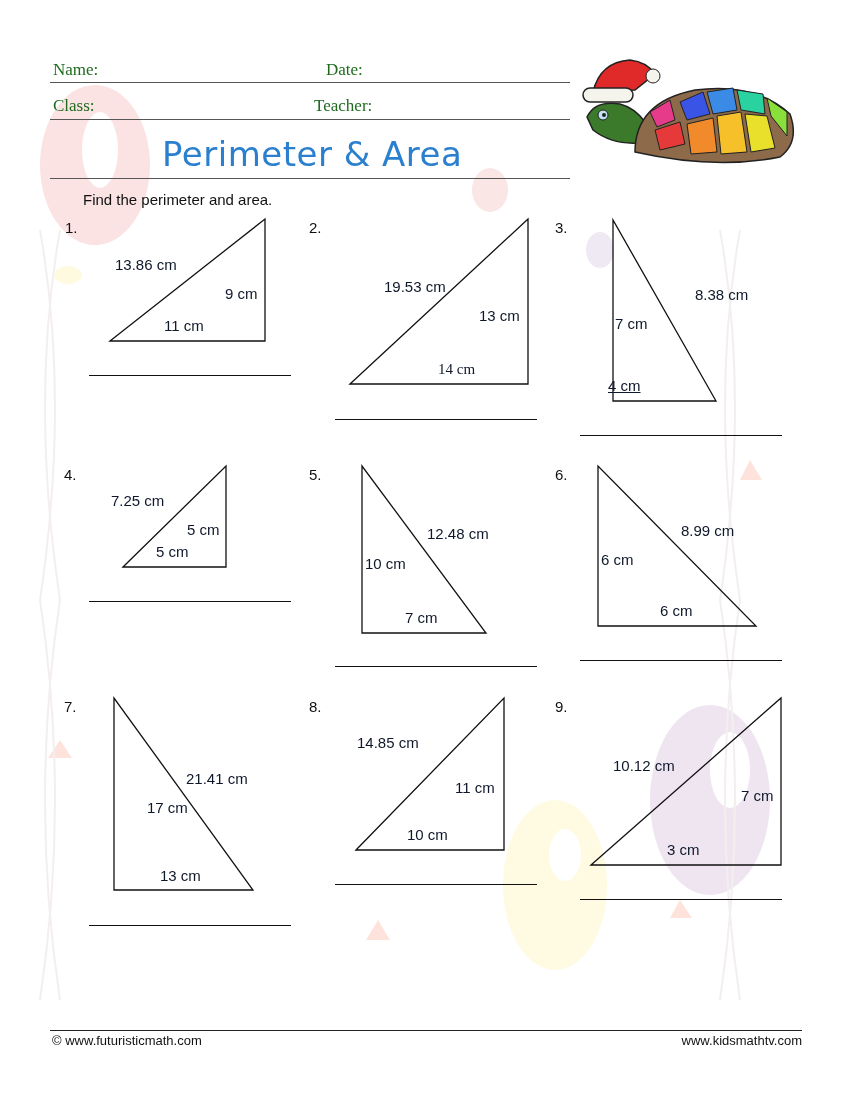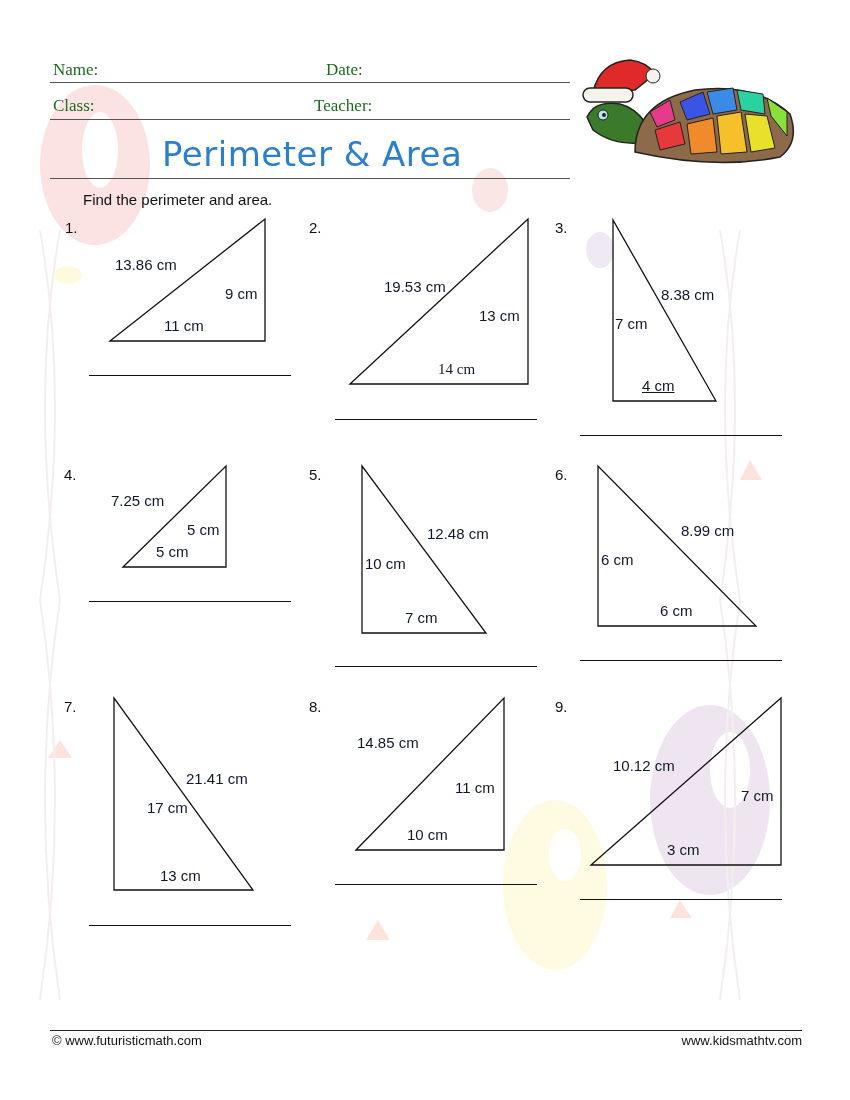--- a/index.html
+++ b/index.html
@@ -90,23 +90,23 @@
 <div class="abs lbl" style="left:164px;top:317px;">11  cm</div>
 <div class="ans" style="left:89px;top:375px;"></div>
 
 <div class="abs qnum" style="left:309px;top:219px;">2.</div>
 <div class="abs lbl" style="left:384px;top:278px;">19.53  cm</div>
 <div class="abs lbl" style="left:479px;top:307px;">13  cm</div>
 <div class="abs lbl" style="left:438px;top:361px;font-family:Liberation Serif, serif;">14  cm</div>
 <div class="ans" style="left:335px;top:419px;"></div>
 
 <div class="abs qnum" style="left:555px;top:219px;">3.</div>
-<div class="abs lbl" style="left:661px;top:286px;">8.38  cm</div>
+<div class="abs lbl" style="left:695px;top:286px;">8.38  cm</div>
 <div class="abs lbl" style="left:615px;top:315px;">7  cm</div>
-<div class="abs lbl" style="left:642px;top:377px;text-decoration:underline;">4  cm</div>
+<div class="abs lbl" style="left:608px;top:377px;text-decoration:underline;">4  cm</div>
 <div class="ans" style="left:580px;top:435px;"></div>
 
 <div class="abs qnum" style="left:64px;top:466px;">4.</div>
 <div class="abs lbl" style="left:111px;top:492px;">7.25  cm</div>
 <div class="abs lbl" style="left:187px;top:521px;">5  cm</div>
 <div class="abs lbl" style="left:156px;top:543px;">5  cm</div>
 <div class="ans" style="left:89px;top:601px;"></div>
 
 <div class="abs qnum" style="left:309px;top:466px;">5.</div>
 <div class="abs lbl" style="left:427px;top:525px;">12.48  cm</div>

